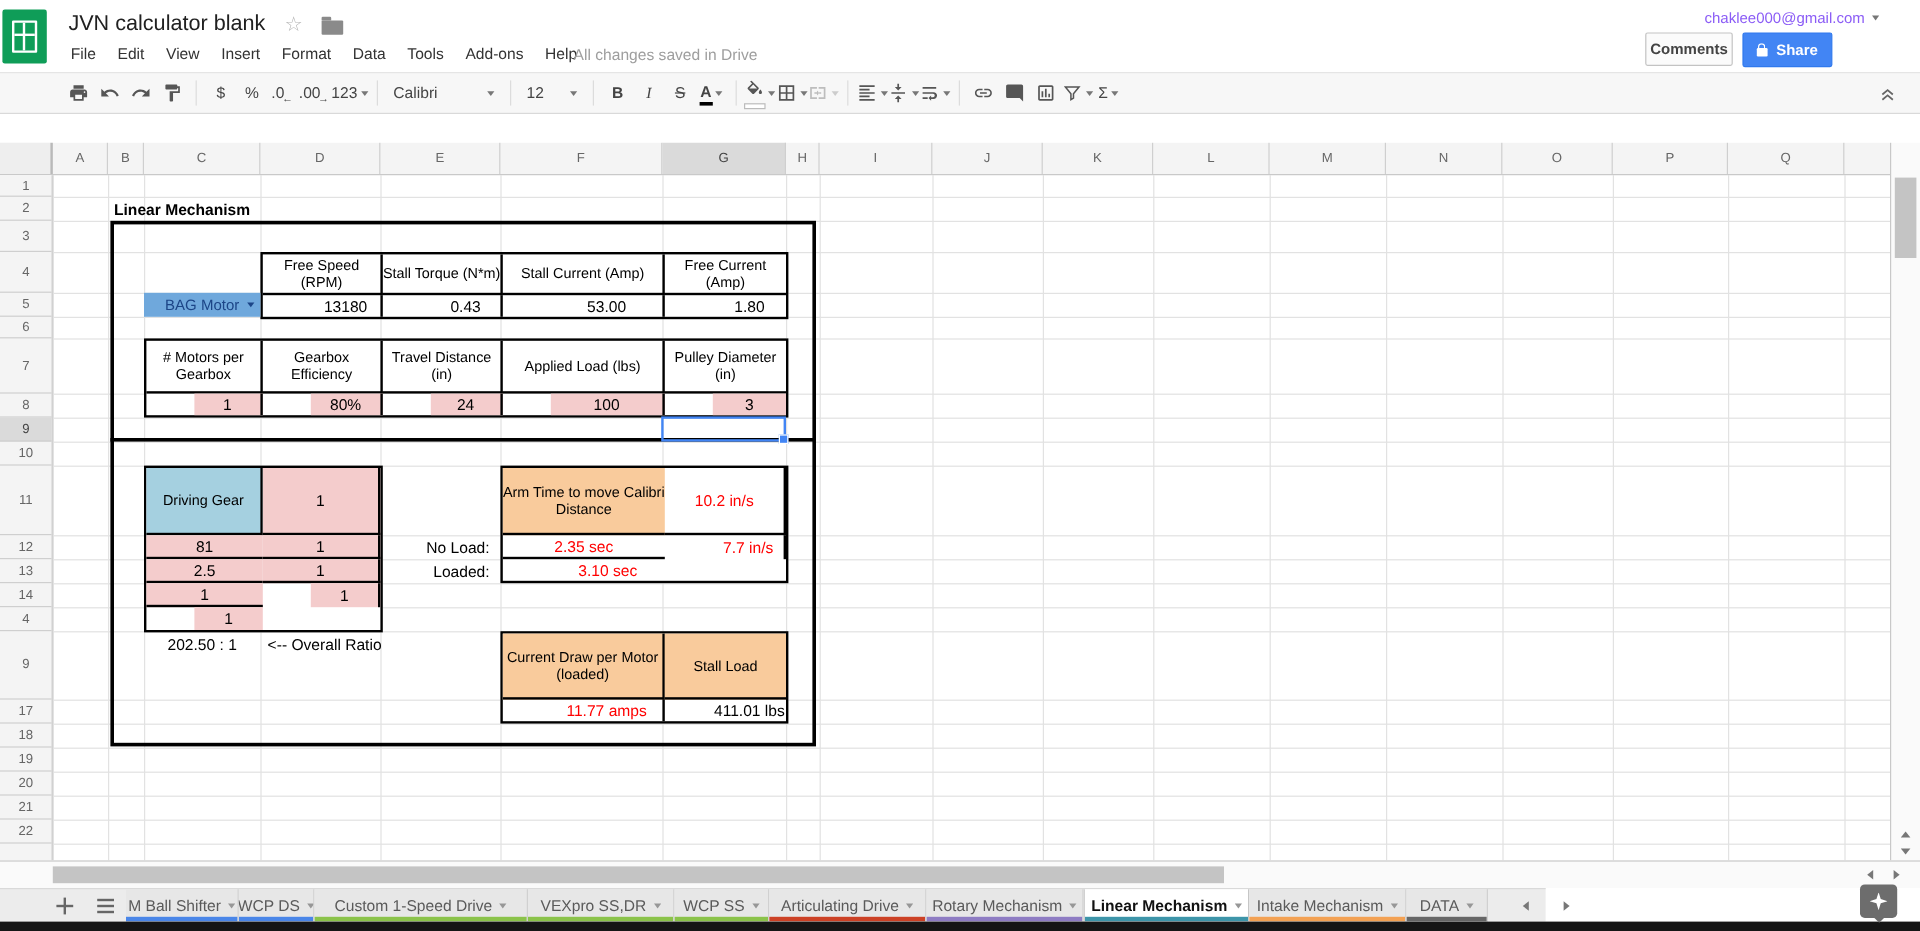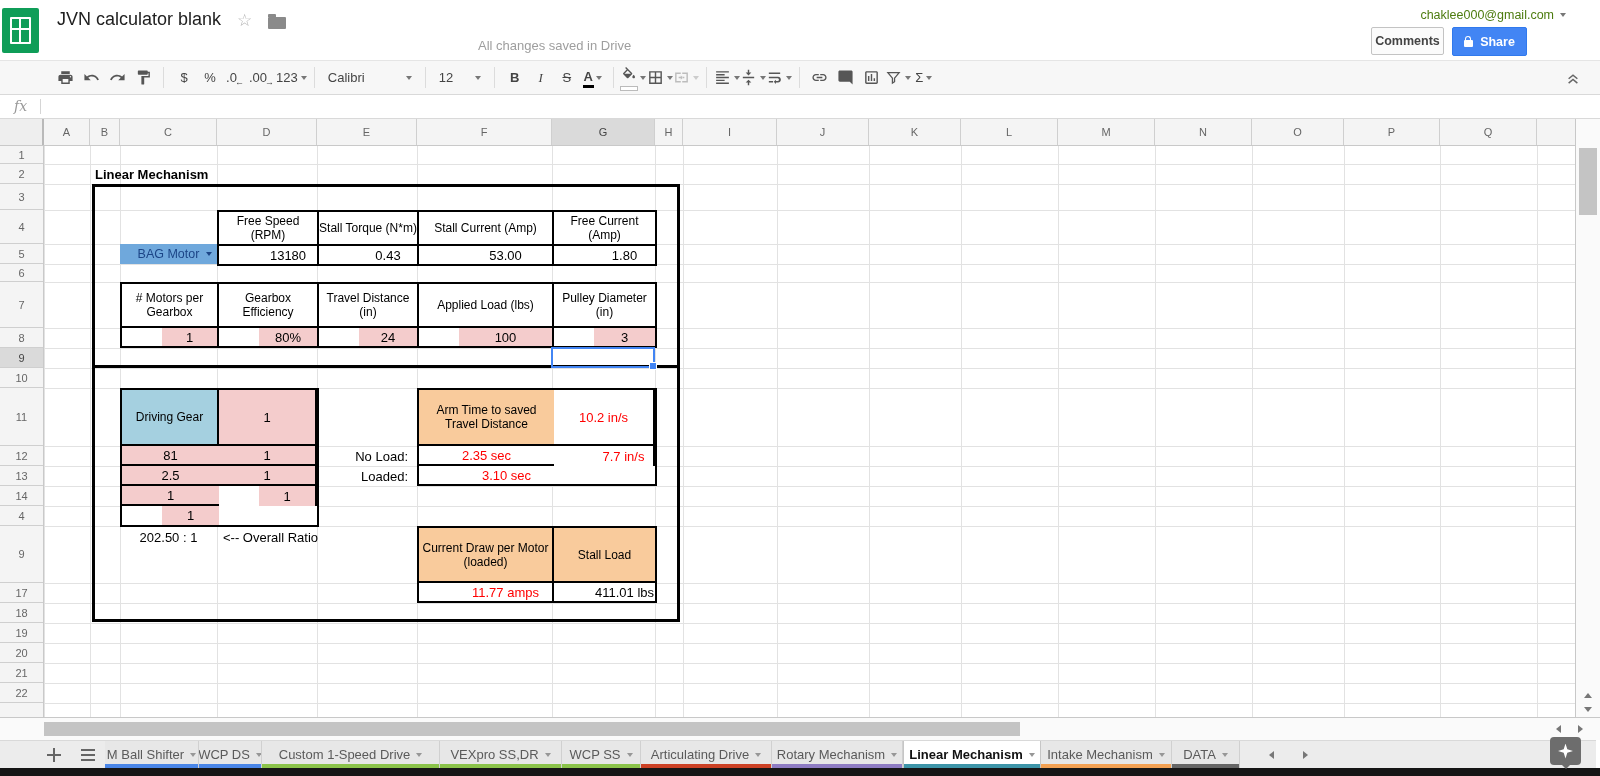--- a/index.html
+++ b/index.html
@@ -13,21 +13,21 @@
   .logo-grid{width:17px;height:23px;border:2px solid #fff;border-radius:1px;position:relative;}
   .logo-grid:before{content:"";position:absolute;left:0;right:0;top:9px;height:2px;background:#fff;}
   .logo-grid:after{content:"";position:absolute;top:0;bottom:0;left:7px;width:2px;background:#fff;}
   .doc-title{position:absolute;left:57px;top:9px;font-size:18px;color:#212121;white-space:nowrap;}
   .star-ico{position:absolute;left:237px;top:10px;font-size:17px;color:#b5b5b5;}
   .folder-ico{position:absolute;left:268px;top:17px;width:18px;height:12px;background:#8a8a8a;border-radius:1px;}
   .folder-ico:before{content:"";position:absolute;left:0;top:-3px;width:8px;height:3px;background:#8a8a8a;border-radius:1px 1px 0 0;}
   .menubar{position:absolute;left:57px;top:35px;display:flex;gap:14px;font-size:13px;color:#333;}
   .menu-item{cursor:default;padding:2px 2px;}
   .save-status{position:absolute;left:478px;top:38px;font-size:13px;color:#9e9e9e;}
-  .account{position:absolute;right:34px;top:8px;font-size:12.5px;color:#4d7c0f;display:flex;align-items:center;gap:6px;text-align:center;}
+  .account{position:absolute;right:34px;top:8px;font-size:12.5px;color:#8b5cf6;display:flex;align-items:center;gap:6px;text-align:center;}
   .comments-btn{position:absolute;left:1371px;top:27px;width:71px;height:26px;background:#fbfbfb;border:1px solid #c3c3c3;
         border-radius:2px;display:flex;align-items:center;justify-content:center;font-size:12.5px;font-weight:bold;color:#444;}
   .share-btn{position:absolute;left:1452px;top:27px;width:73px;height:27px;background:#4285f4;border:1px solid #3079ed;
         border-radius:2px;display:flex;align-items:center;justify-content:center;gap:7px;font-size:12.5px;font-weight:bold;color:#fff;}
   .lock{width:9px;height:7px;background:#fff;border-radius:1px;position:relative;margin-top:3px;}
   .lock:before{content:"";position:absolute;top:-4px;left:1px;width:4px;height:4px;border:1.5px solid #fff;border-bottom:none;border-radius:3px 3px 0 0;}
 
   .caret{width:0;height:0;border-left:3.5px solid transparent;border-right:3.5px solid transparent;border-top:4px solid #777;display:inline-block;}
 
   
@@ -140,21 +140,21 @@
   .tri-down{width:0;height:0;border-left:4px solid transparent;border-right:4px solid transparent;border-top:5px solid #777;}
   .tri-left{width:0;height:0;border-top:4px solid transparent;border-bottom:4px solid transparent;border-right:5px solid #777;}
   .tri-right{width:0;height:0;border-top:4px solid transparent;border-bottom:4px solid transparent;border-left:5px solid #777;}
   .hscrollbar{position:absolute;top:717px;left:0;width:1600px;height:23px;background:#fafafa;border-top:1px solid #c8c8c8;box-sizing:border-box;}
   .hthumb{position:absolute;left:44px;top:4px;width:976px;height:14px;background:#c4c4c4;}
   .hbtn{position:absolute;top:0;bottom:0;width:20px;display:flex;align-items:center;justify-content:center;}
   .hbtn.left{left:1548px;}
   .hbtn.right{left:1570px;}
 
   
-  .tabbar{position:absolute;top:740px;left:0;width:1596px;height:28px;background:#ececec;border-top:1px solid #d9d9d9;box-sizing:border-box;}
+  .tabbar{position:absolute;top:740px;left:0;width:1288px;height:28px;background:#ececec;border-top:1px solid #d9d9d9;box-sizing:border-box;}
   .addsheet{position:absolute;left:40px;top:0;width:28px;height:100%;display:flex;align-items:center;justify-content:center;}
   .plus{position:relative;width:14px;height:14px;}
   .plus:before{content:"";position:absolute;left:6px;top:0;width:2px;height:14px;background:#666;}
   .plus:after{content:"";position:absolute;left:0;top:6px;width:14px;height:2px;background:#666;}
   .allsheets{position:absolute;left:74px;top:0;width:28px;height:100%;display:flex;align-items:center;justify-content:center;}
   .bars{width:14px;height:2px;background:#666;box-shadow:0 5px 0 #666,0 10px 0 #666;margin-bottom:10px;}
   .tabs{position:absolute;left:105px;top:0;bottom:0;display:flex;}
   .tab{position:relative;display:flex;align-items:center;justify-content:center;gap:6px;font-size:13px;color:#5a5a5a;
        background:#e7e7e7;border-right:1px solid #d0d0d0;box-sizing:border-box;white-space:nowrap;overflow:hidden;}
   .tab .caret{border-top-color:#979797;}
@@ -178,20 +178,32 @@
 
 <div class="screen" data-name="google-sheets-window">
 
   <div class="appbar" data-name="app-bar">
     <div class="logo" data-name="sheets-logo-icon">
         <div class="logo-grid" data-name="sheets-grid-glyph"></div>
       </div>
     <div class="doc-title" data-name="document-title">JVN calculator blank</div>
     <div class="star-ico" data-name="star-icon">☆</div>
     <div class="folder-ico" data-name="folder-icon"></div>
+    <div class="menubar" data-name="menu-bar">
+
+    <div class="menu-item" data-name="menu-0">File</div>
+        <div class="menu-item" data-name="menu-1">Edit</div>
+        <div class="menu-item" data-name="menu-2">View</div>
+        <div class="menu-item" data-name="menu-3">Insert</div>
+        <div class="menu-item" data-name="menu-4">Format</div>
+        <div class="menu-item" data-name="menu-5">Data</div>
+        <div class="menu-item" data-name="menu-6">Tools</div>
+        <div class="menu-item" data-name="menu-7">Add-ons</div>
+        <div class="menu-item" data-name="menu-8">Help</div>
+      </div>
     <div class="save-status" data-name="save-status">All changes saved in Drive</div>
     <div class="account" data-name="account-menu">
       <span data-name="account-email">chaklee000@gmail.com</span>
       <span class="caret" data-name="chevron-down-icon"></span>
     </div>
     <div class="comments-btn" data-name="comments-button">Comments</div>
     <div class="share-btn" data-name="share-button">
       <span class="lock" data-name="lock-icon"></span>
       <span data-name="share-button-label">Share</span>
     </div>
@@ -325,25 +337,20 @@
         <span class="caret" data-name="chevron-down-icon"></span>
       </div>
   </div>
   <div class="collapse-btn" data-name="collapse-toolbar-button">
     <svg viewBox="0 0 22 22">
         <polyline points="5,12 11,7 17,12"></polyline>
         <polyline points="5,18 11,13 17,18"></polyline>
       </svg>
   </div>
 
-  <div class="fxbar" data-name="formula-bar">
-    <div class="fx" data-name="fx-icon">fx</div>
-    <div class="fx-div" data-name="formula-bar-divider"></div>
-    <div class="fx-input" data-name="formula-input"></div>
-  </div>
 
   <div class="grid" data-name="spreadsheet-grid">
     <div class="gridlines" id="gridlines" data-name="gridlines">
         <div class="vline" style="left: 44px;"></div>
         <div class="vline" style="left: 90px;"></div>
         <div class="vline" style="left: 120px;"></div>
         <div class="vline" style="left: 217px;"></div>
         <div class="vline" style="left: 317px;"></div>
         <div class="vline" style="left: 417px;"></div>
         <div class="vline" style="left: 552px;"></div>
@@ -481,21 +488,21 @@
       <div class="cell pink" data-name="gear-value-cell">1</div>
       <div class="cell pink last-col" data-name="gear-value-cell">1</div>
       <div class="cell pink last-row" data-name="gear-value-cell">1</div>
       <div class="cell pink last-row last-col" data-name="gear-value-cell">1</div>
     </div>
 
     <div class="ratio-val" data-name="overall-ratio-value">202.50 : 1</div>
     <div class="ratio-label" data-name="overall-ratio-label">&lt;-- Overall Ratio</div>
 
     <div class="sheet-table speed-table" data-name="speed-results-table">
-      <div class="cell th peach last-col" data-name="speed-header-cell">Arm Time to saved Travel Distance</div>
+      <div class="cell th peach last-col" data-name="speed-header-cell">Arm Time to move Calibri Distance</div>
       <div class="cell red-val" data-name="speed-value-cell">10.2 in/s</div>
       <div class="cell red-val last-col" data-name="time-value-cell">2.35 sec</div>
       <div class="cell red-val last-row" data-name="speed-value-cell">7.7 in/s</div>
       <div class="cell red-val last-row last-col" data-name="time-value-cell">3.10 sec</div>
     </div>
     <div class="load-label noload" data-name="no-load-row-label">No Load:</div>
     <div class="load-label loaded" data-name="loaded-row-label">Loaded:</div>
 
     <div class="sheet-table load-table" data-name="current-load-table">
       <div class="cell th peach" data-name="load-header-cell">Current Draw per Motor (loaded)</div>

